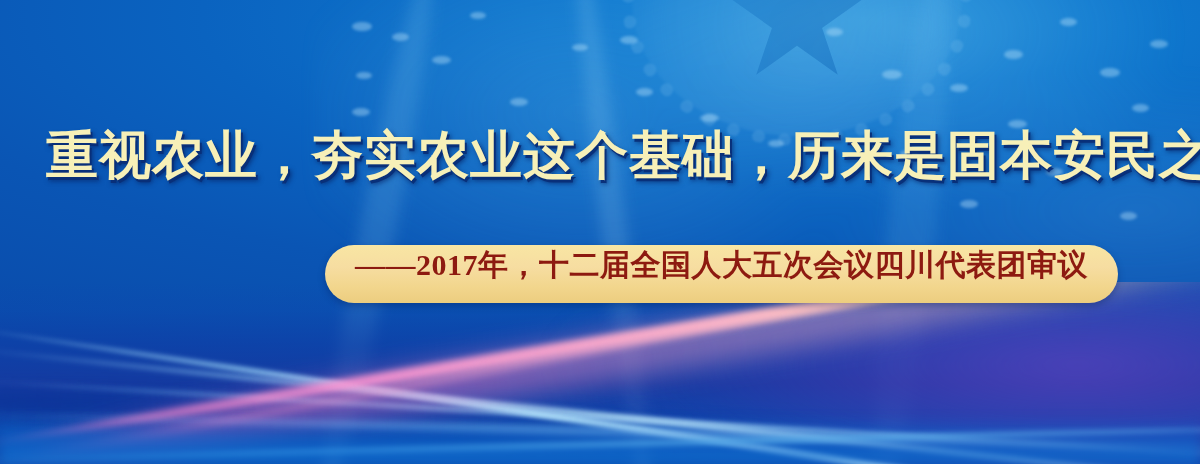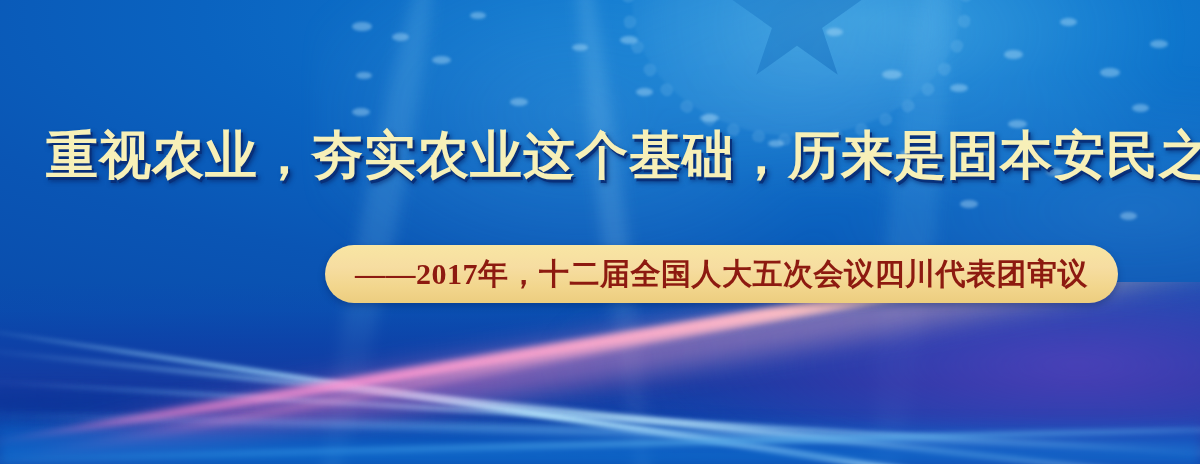--- a/index.html
+++ b/index.html
@@ -269,21 +269,21 @@
       3px 4px 5px rgba(5,35,100,0.75);
   }
 
   .quote-pill {
     position: absolute;
     left: 325px;
     top: 245px;
     height: 58px;
     padding: 0 30px;
     display: flex;
-    align-items: center;
+    align-items: flex-start;
     justify-content: center;
     border-radius: 29px;
     background: linear-gradient(to bottom, #f8e6a3 0%, #f6ddA1 38%, #f2d68d 72%, #eccd7f 100%);
     box-shadow: 0 3px 7px rgba(4,30,90,0.35);
   }
   .quote-text {
     font-family: "Liberation Serif", "DejaVu Serif", serif;
     font-size: 30px;
     font-weight: bold;
     color: #8d1a10;

